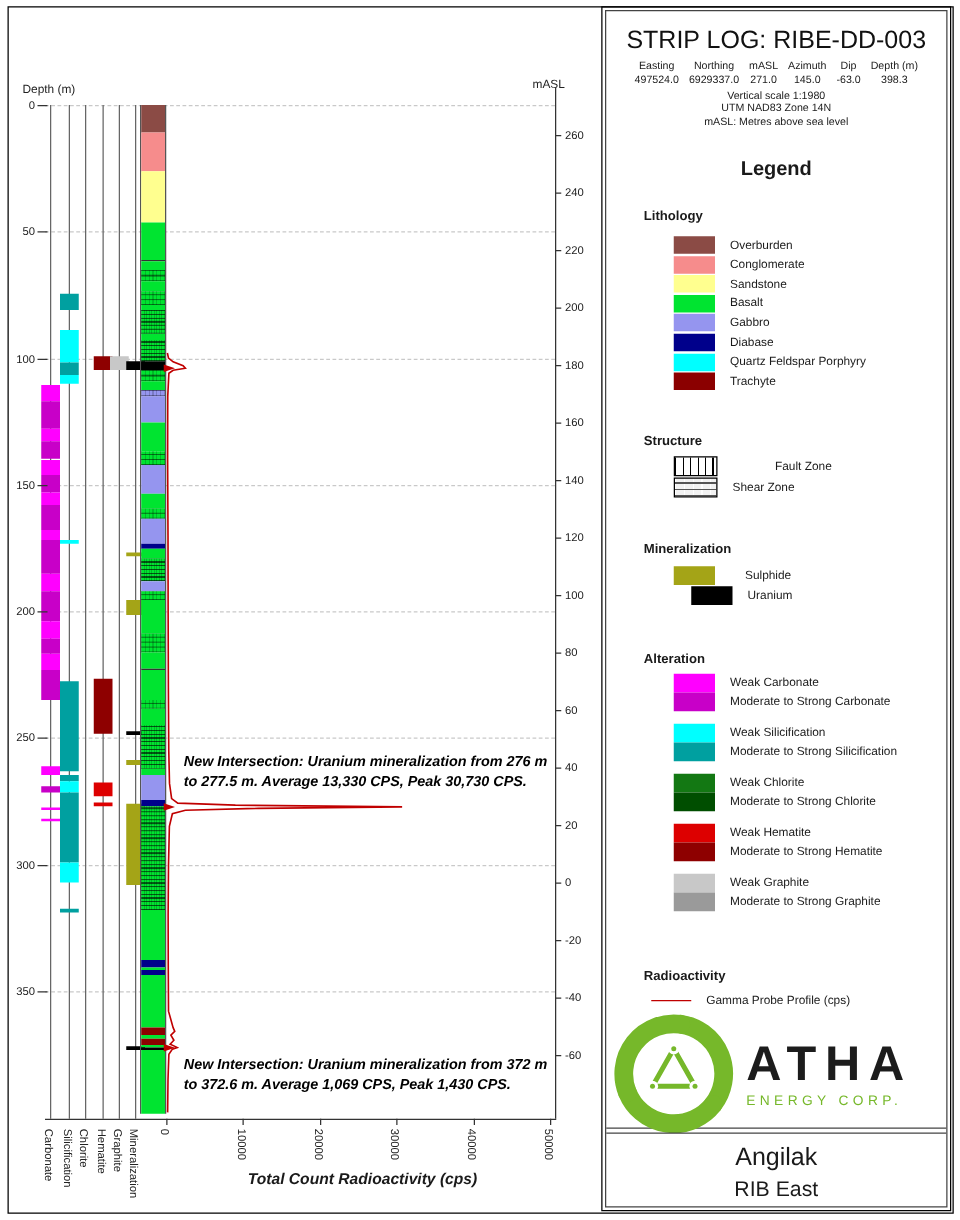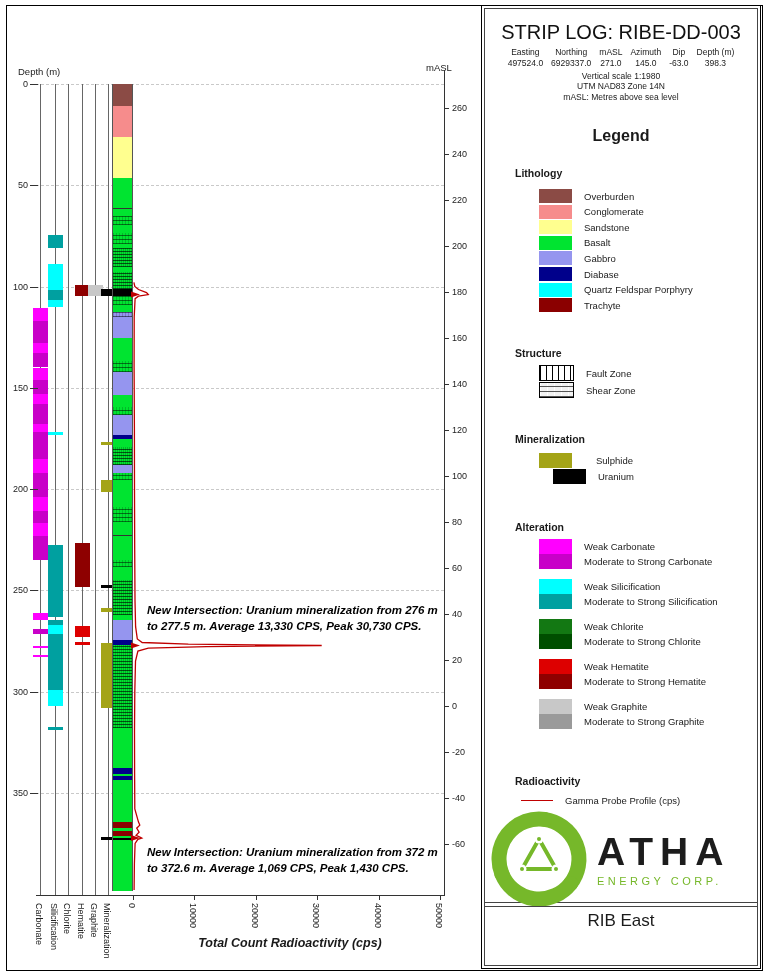--- a/index.html
+++ b/index.html
@@ -327,21 +327,21 @@
             </div>
             <div class="lgrow" style="left: 54px; top: 273.6px;">
               <div class="sw" style="background: rgb(0, 255, 255);"></div>
               <div class="lglab">Quartz Feldspar Porphyry</div>
             </div>
             <div class="lgrow" style="left: 54px; top: 289.2px;">
               <div class="sw" style="background: rgb(139, 0, 0);"></div>
               <div class="lglab">Trachyte</div>
             </div>
             <div class="sec-h" style="left: 30px; top: 338px;">Structure</div>
-            <div class="lgrow" style="left: 54px; top: 356px;">
+            <div class="lgrow" style="left: 54px; top: 356px; gap: 34px;">
               <div class="sw sw-fault"></div>
               <div class="lglab">Fault Zone</div>
             </div>
             <div class="lgrow" style="left: 54px; top: 373px;">
               <div class="sw sw-shear"></div>
               <div class="lglab">Shear Zone</div>
             </div>
             <div class="sec-h" style="left: 30px; top: 424px;">Mineralization</div>
             <div class="lgrow" style="left: 54px; top: 444px; gap: 12px;">
               <div class="sw" style="background: rgb(164, 164, 23); height: 15px;"></div>
@@ -430,17 +430,18 @@
                 <circle cx="33" cy="60" r="2"></circle>
             </g>
           </svg>
           <div style="margin-left:8px;">
             <div class="brand-name">ATHA</div>
             <div class="brand-sub" id="brand-sub" style="color: rgb(118, 184, 42);">ENERGY CORP.</div>
           </div>
         </div>
       </div>
       <div class="ftr-box">
+        <div class="ftxt f1">Angilak</div>
         <div class="ftxt f2">RIB East</div>
       </div>
     </div>
   </div>
 </div>
 
 </body></html>

